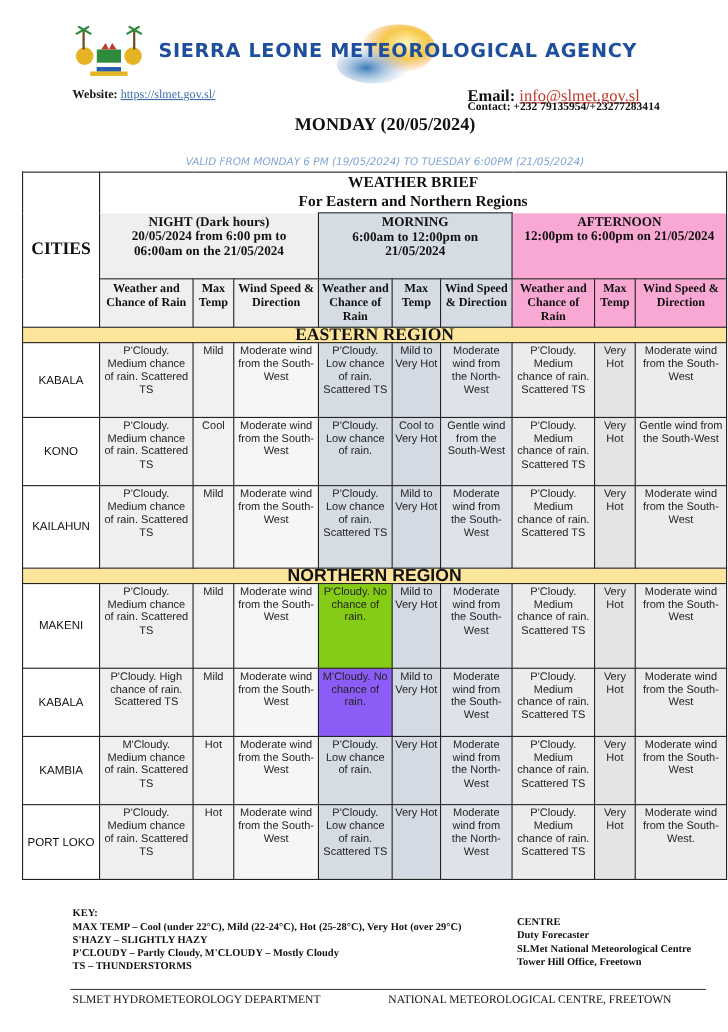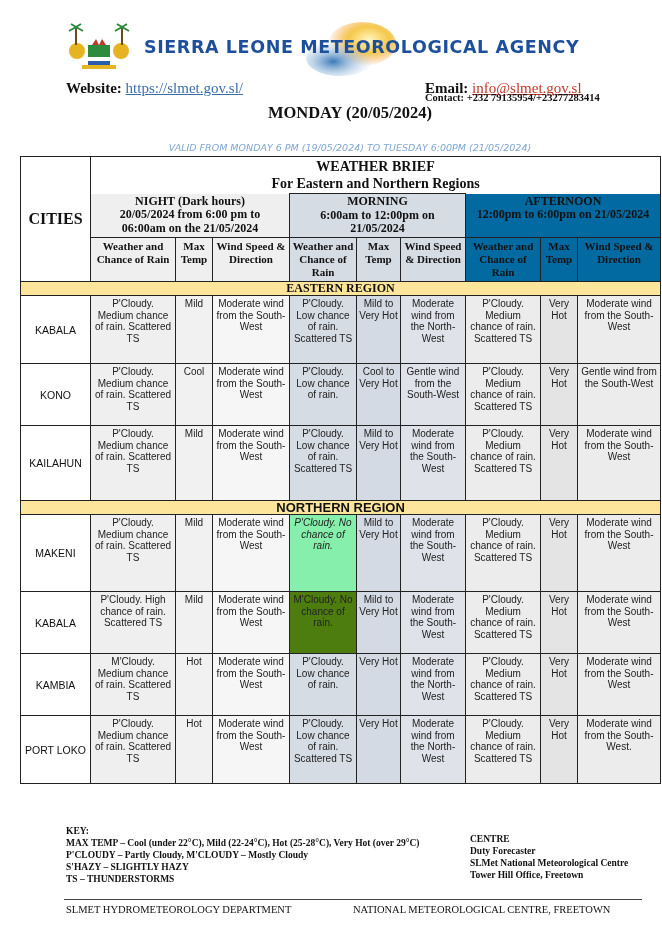--- a/index.html
+++ b/index.html
@@ -8,42 +8,42 @@
 
   .header { position: absolute; left: 0; top: 0; width: 662px; height: 78px; }
   .coat { position: absolute; left: 68px; top: 23px; width: 62px; height: 48px; }
   .sun { position: absolute; left: 300px; top: 22px; width: 100px; height: 55px; }
   .agency-name { position: absolute; left: 144px; top: 37px; font-family: "DejaVu Sans", sans-serif; font-weight: bold; font-size: 17.5px; letter-spacing: 0.6px; color: #1d4f9c; white-space: nowrap; }
   .slmet-logo { position: absolute; left: 572px; top: 31px; width: 86px; height: 34px; }
   .slmet-text { position: absolute; left: 0; top: 0; font-family: "Liberation Serif", serif; font-size: 22px; color: #1a5fa8; letter-spacing: -0.5px; }
   .slmet-text .s { color: #1b8a3a; font-weight: bold; }
   .slmet-sub { position: absolute; left: 6px; top: 24px; font-family: "DejaVu Sans", sans-serif; font-size: 3.5px; color: #2a4c86; white-space: nowrap; }
 
-  .website { position: absolute; left: 66px; top: 80px; font-size: 15px; font-weight: bold; }
+  .website { position: absolute; left: 66px; top: 80px; font-size: 11px; font-weight: bold; }
   .website a { font-weight: normal; color: #3b6dab; text-decoration: underline; }
   .email { position: absolute; left: 425px; top: 80px; font-size: 15px; font-weight: bold; }
   .email a { font-weight: normal; color: #c0392b; text-decoration: underline; }
   .contact { position: absolute; left: 425px; top: 92px; font-size: 10.5px; font-weight: bold; }
 
   .title { position: absolute; left: 60px; top: 102px; width: 580px; text-align: center; font-size: 16.5px; font-weight: bold; line-height: 21px; }
   .valid { position: absolute; left: 60px; top: 142px; width: 580px; text-align: center; font-family: "DejaVu Sans", sans-serif; font-style: italic; font-size: 9.5px; color: #7fa6d3; }
 
   table.fc { position: absolute; left: 20px; top: 156px; width: 640px; border-collapse: collapse; table-layout: fixed; }
   table.fc td, table.fc th { border: 1px solid #222; text-align: center; vertical-align: top; }
   .hdr-brief { font-family: "Liberation Serif", serif; font-weight: bold; font-size: 14px; line-height: 17px; padding-top: 1px; border-bottom: none !important; background: #fff; }
   .cities-hdr { font-weight: bold; font-size: 16px; vertical-align: middle !important; background: #fff; }
   .period { font-weight: bold; font-size: 12px; line-height: 13.5px; padding: 1px 2px; }
   .sub { font-weight: bold; font-size: 11px; line-height: 13px; padding: 2px 1px; }
   .bg-night { background: #efefef; }
   .bg-morn { background: #d6dce4; }
   .bg-morn2 { background: #dfe3e9; }
-  .bg-after { background: #0369a1; }
+  .bg-after { background: #f9a8d4; }
   .bg-white { background: #ffffff; }
-  .region { background: #fde59b; font-weight: bold; font-size: 12px; line-height: 13px; padding: 0; }
-  .region.north { font-family: "Liberation Sans", sans-serif; font-size: 13px; }
+  .region { background: #fde59b; font-weight: bold; font-size: 16px; line-height: 13px; padding: 0; }
+  .region.north { font-family: "Liberation Sans", sans-serif; font-size: 16px; }
   .city { font-family: "Liberation Sans", sans-serif; font-size: 10.5px; vertical-align: middle !important; background: #fff; }
   .cell { font-family: "Liberation Sans", sans-serif; font-size: 10px; line-height: 11.6px; padding: 2px 2px; color: #222; }
 
   .key { position: absolute; left: 66px; top: 825px; font-size: 9.5px; font-weight: bold; line-height: 12px; }
   .signed { position: absolute; left: 470px; top: 833px; font-size: 9.5px; font-weight: bold; line-height: 12px; }
   .footer-rule { position: absolute; left: 64px; top: 899px; width: 578px; height: 1px; background: #444; }
   .footer-left { position: absolute; left: 66px; top: 904px; font-size: 10.5px; }
   .footer-right { position: absolute; left: 353px; top: 904px; font-size: 10.5px; }
 </style>
 </head>
@@ -110,21 +110,21 @@
       <col style="width:83px">
   </colgroup>
   <tbody>
       <tr style="height:37px">
     <td class="cities-hdr" rowspan="3">CITIES</td>
     <td class="hdr-brief" colspan="9">
       <div>WEATHER BRIEF</div>
       <div>For Eastern and Northern Regions</div>
     </td>
   </tr>
-  <tr style="height:44px">
+  <tr style="height:60px">
     <td class="period bg-night" colspan="3" style="border-top:none">
       <div>NIGHT (Dark hours)</div>
       <div>20/05/2024 from 6:00 pm to</div>
       <div>06:00am on the 21/05/2024</div>
     </td>
     <td class="period bg-morn" colspan="3">
       <div>MORNING</div>
       <div>6:00am to 12:00pm on</div>
       <div>21/05/2024</div>
     </td>
@@ -186,33 +186,33 @@
         <td class="cell bg-after" style="background: rgb(236, 236, 236);">Moderate wind from the South-West</td>
       </tr>
       <tr>
         <td colspan="10" class="region north">NORTHERN REGION</td>
       </tr>
       <tr style="height: 77px;">
         <td class="city">MAKENI</td>
         <td class="cell bg-night" style="background: rgb(239, 239, 239);">P'Cloudy. Medium chance of rain. Scattered TS</td>
         <td class="cell bg-night" style="background: rgb(241, 241, 241);">Mild</td>
         <td class="cell bg-white" style="background: rgb(246, 246, 246);">Moderate wind from the South-West</td>
-        <td class="cell bg-morn" style="background: #86efac; font-style: italic;">P'Cloudy. No chance of rain.</td>
+        <td class="cell bg-morn" style="background: #84cc16;">P'Cloudy. No chance of rain.</td>
         <td class="cell bg-morn2" style="background: rgb(212, 218, 227);">Mild to Very Hot</td>
         <td class="cell bg-morn" style="background: rgb(223, 227, 233);">Moderate wind from the South-West</td>
         <td class="cell bg-after" style="background: rgb(236, 236, 236);">P'Cloudy. Medium chance of rain. Scattered TS</td>
         <td class="cell bg-after" style="background: rgb(228, 228, 228);">Very Hot</td>
         <td class="cell bg-after" style="background: rgb(236, 236, 236);">Moderate wind from the South-West</td>
       </tr>
       <tr style="height: 62px;">
         <td class="city">KABALA</td>
         <td class="cell bg-night" style="background: rgb(239, 239, 239);">P'Cloudy. High chance of rain. Scattered TS</td>
         <td class="cell bg-night" style="background: rgb(241, 241, 241);">Mild</td>
         <td class="cell bg-white" style="background: rgb(246, 246, 246);">Moderate wind from the South-West</td>
-        <td class="cell bg-morn" style="background: #4d7c0f;">M'Cloudy. No chance of rain.</td>
+        <td class="cell bg-morn" style="background: #8b5cf6;">M'Cloudy. No chance of rain.</td>
         <td class="cell bg-morn2" style="background: rgb(212, 218, 227);">Mild to Very Hot</td>
         <td class="cell bg-morn" style="background: rgb(223, 227, 233);">Moderate wind from the South-West</td>
         <td class="cell bg-after" style="background: rgb(236, 236, 236);">P'Cloudy. Medium chance of rain. Scattered TS</td>
         <td class="cell bg-after" style="background: rgb(228, 228, 228);">Very Hot</td>
         <td class="cell bg-after" style="background: rgb(236, 236, 236);">Moderate wind from the South-West</td>
       </tr>
       <tr style="height: 62px;">
         <td class="city">KAMBIA</td>
         <td class="cell bg-night" style="background: rgb(239, 239, 239);">M'Cloudy. Medium chance of rain. Scattered TS</td>
         <td class="cell bg-night" style="background: rgb(241, 241, 241);">Hot</td>
@@ -235,22 +235,22 @@
         <td class="cell bg-after" style="background: rgb(236, 236, 236);">P'Cloudy. Medium chance of rain. Scattered TS</td>
         <td class="cell bg-after" style="background: rgb(228, 228, 228);">Very Hot</td>
         <td class="cell bg-after" style="background: rgb(236, 236, 236);">Moderate wind from the South-West.</td>
       </tr>
     </tbody>
 </table>
 
 <div class="key">
   <div>KEY:</div>
   <div>MAX TEMP – Cool (under 22°C), Mild (22-24°C), Hot (25-28°C), Very Hot (over 29°C)</div>
+  <div>S'HAZY – SLIGHTLY HAZY</div>
   <div>P'CLOUDY – Partly Cloudy, M'CLOUDY – Mostly Cloudy</div>
-  <div>S'HAZY – SLIGHTLY HAZY</div>
   <div>TS  – THUNDERSTORMS</div>
 </div>
 
 <div class="signed">
   <div>CENTRE</div>
   <div>Duty Forecaster</div>
   <div>SLMet National Meteorological Centre</div>
   <div>Tower Hill Office, Freetown</div>
 </div>
 

